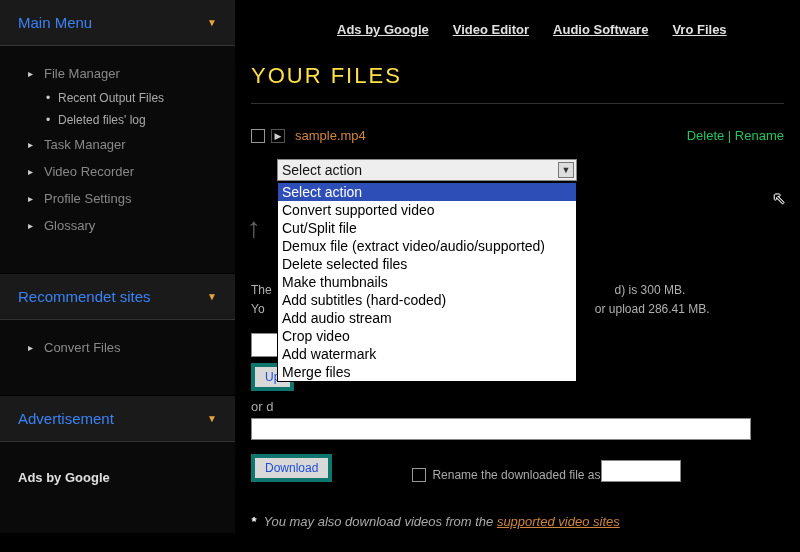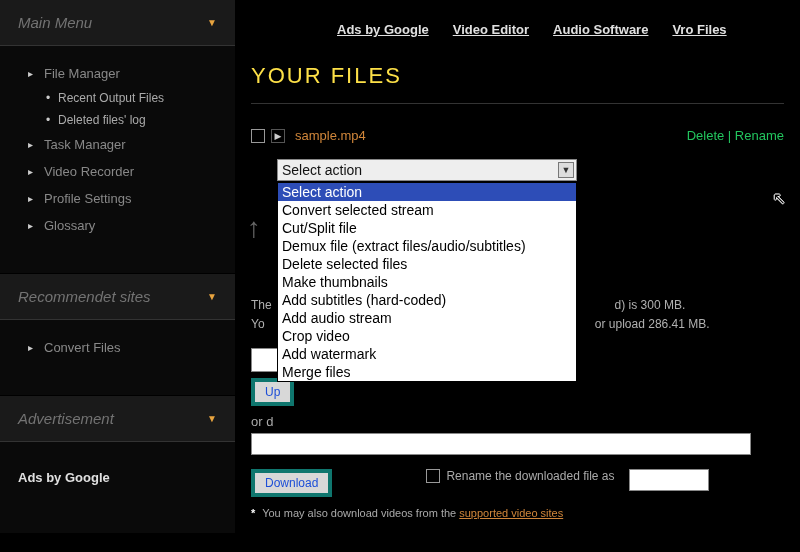--- a/index.html
+++ b/index.html
@@ -22,24 +22,23 @@
   }
   .panel-header {
     display: flex;
     justify-content: space-between;
     align-items: center;
     padding: 14px 18px;
     background: #1a1a1a;
     border-bottom: 1px solid #333;
   }
   .panel-header h3 {
-    color: #737373;
+    color: #3b82f6;
     font-size: 15px;
     font-weight: normal;
-    font-style: italic;
   }
   .panel-header .tri {
     color: #e8a43f;
     font-size: 10px;
   }
   .panel-body {
     background: #0a0a0a;
     padding: 14px 0 34px 0;
   }
   .nav-item {
@@ -196,26 +195,26 @@
   .btn {
     background: #d8d8d8;
     border: 4px solid #0f766e;
     padding: 3px 10px;
     color: #1d4ed8;
     font-size: 12px;
     cursor: pointer;
   }
   .url-input { width: 500px; height: 22px; background:#fff; border:1px solid #888; margin-top:4px; }
   
-  .dl-row { display:flex; align-items:flex-start; gap: 14px; margin-top: 14px; }
+  .dl-row { display:flex; align-items:flex-end; margin-top: 14px; }
   .chk-wrap { display:flex; align-items:center; gap:6px; color:#aaa; font-size:12px; }
   .chk { width:14px;height:14px;border:1px solid #999;background:#000;display:inline-block; }
   .rename-field { width: 80px; height:22px; background:#fff; border:1px solid #888; }
   
-  .note { color:#aaa; font-size:11px; margin-top: 10px; }
+  .note { color:#aaa; font-size:13px; margin-top: 32px; font-style: italic; }
   .note a { color: #d0863a; text-decoration: underline; cursor:pointer; }
   .star { color:#fff; font-weight:bold; margin-right:4px; }
 </style>
 </head>
 <body>
 
 <div class="layout">
   <div class="sidebar">
     <div class="panel">
       <div class="panel-header">
@@ -280,35 +279,35 @@
 
     <div class="arrow-up">↑</div>
 
     <div class="select-area">
       <div class="select-closed">
         <span>Select action</span>
         <span class="select-btn">▼</span>
       </div>
       <div class="dropdown">
         <div class="opt sel">Select action</div>
-        <div class="opt">Convert selected stream</div>
+        <div class="opt">Convert supported video</div>
         <div class="opt">Cut/Split file</div>
-        <div class="opt">Demux file (extract files/audio/subtitles)</div>
+        <div class="opt">Demux file (extract video/audio/supported)</div>
         <div class="opt">Delete selected files</div>
         <div class="opt">Make thumbnails</div>
         <div class="opt">Add subtitles (hard-coded)</div>
         <div class="opt">Add audio stream</div>
         <div class="opt">Crop video</div>
         <div class="opt">Add watermark</div>
         <div class="opt">Merge files</div>
       </div>
       <div class="cursor-ptr">↖</div>
     </div>
 
-    <div style="position:absolute; top:296px; left:16px; right:16px;">
+    <div style="position:absolute; top:281px; left:16px; right:16px;">
       <div style="color:#b0b0b0; font-size:12px; line-height:1.6;">
         <span>The</span>
         <span style="visibility:hidden;">placeholder placeholder placeholder placeholder placeholder pl</span>
         <span>d) is 300 MB.</span><br>
         <span>Yo</span>
         <span style="visibility:hidden;">placeholder placeholder placeholder placeholder placeholder</span>
         <span>or upload 286.41 MB.</span>
       </div>
 
       <div style="margin-top:14px; display:flex; gap:6px; align-items:center;">

